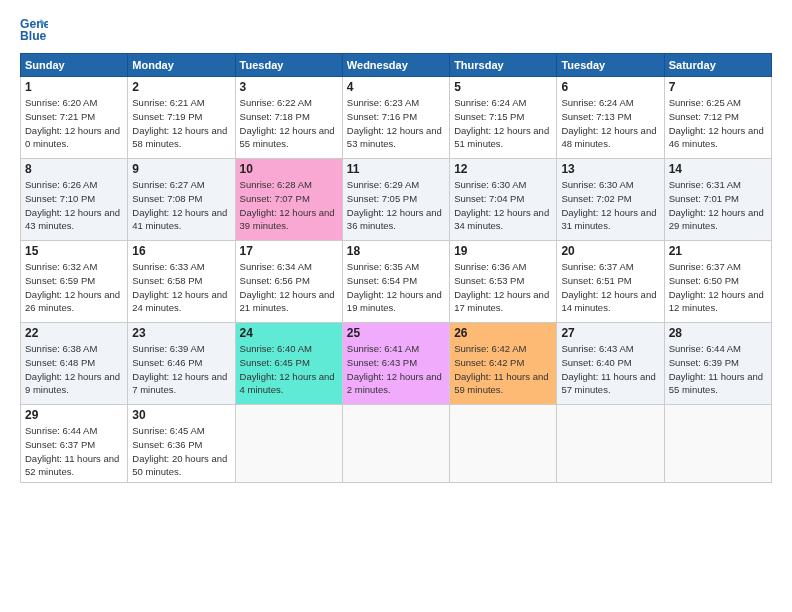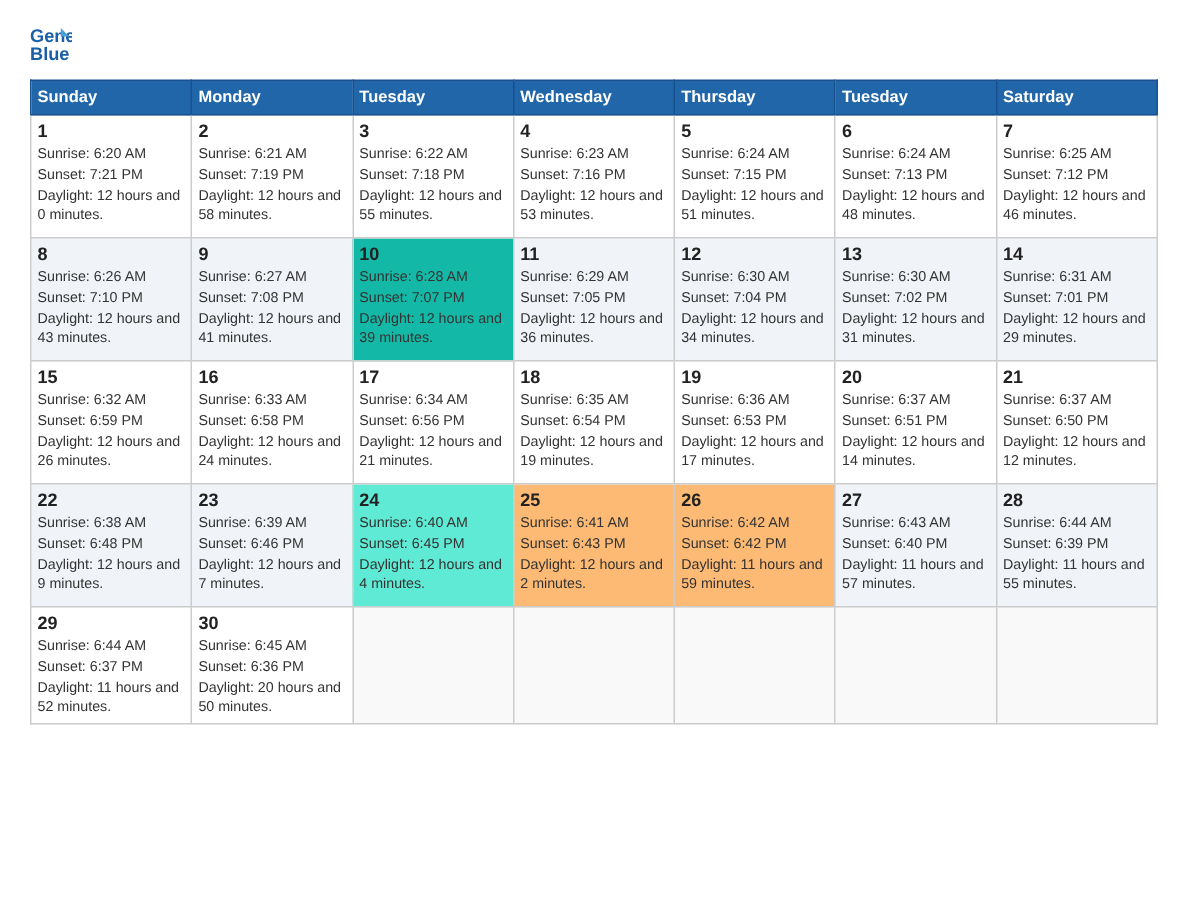--- a/index.html
+++ b/index.html
@@ -184,21 +184,21 @@
         </div>
       </td>
           <td style="background: rgb(240, 244, 248);">
         <span class="day-num">9</span>
         <div class="day-info">
           <span>Sunrise: 6:27 AM</span><br>
           <span>Sunset: 7:08 PM</span><br>
           <span>Daylight: 12 hours and 41 minutes.</span>
         </div>
       </td>
-          <td style="background: #14b8a6; margin-left: 37px;">
+          <td style="background: #f9a8d4; margin-left: 37px;">
         <span class="day-num">10</span>
         <div class="day-info">
           <span>Sunrise: 6:28 AM</span><br>
           <span>Sunset: 7:07 PM</span><br>
           <span>Daylight: 12 hours and 39 minutes.</span>
         </div>
       </td>
           <td style="background: rgb(240, 244, 248);">
         <span class="day-num">11</span>
         <div class="day-info">
@@ -308,21 +308,21 @@
         </div>
       </td>
           <td style="background: #5eead4;">
         <span class="day-num">24</span>
         <div class="day-info">
           <span>Sunrise: 6:40 AM</span><br>
           <span>Sunset: 6:45 PM</span><br>
           <span>Daylight: 12 hours and 4 minutes.</span>
         </div>
       </td>
-          <td style="background: #fdba74;">
+          <td style="background: #f0abfc;">
         <span class="day-num">25</span>
         <div class="day-info">
           <span>Sunrise: 6:41 AM</span><br>
           <span>Sunset: 6:43 PM</span><br>
           <span>Daylight: 12 hours and 2 minutes.</span>
         </div>
       </td>
           <td style="background: #fdba74;">
         <span class="day-num">26</span>
         <div class="day-info">

